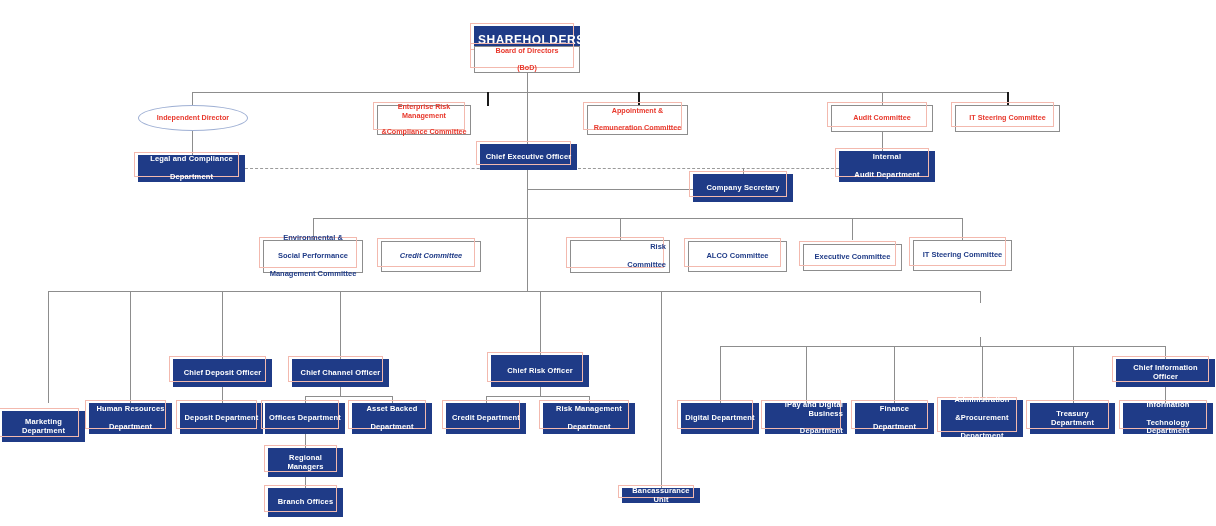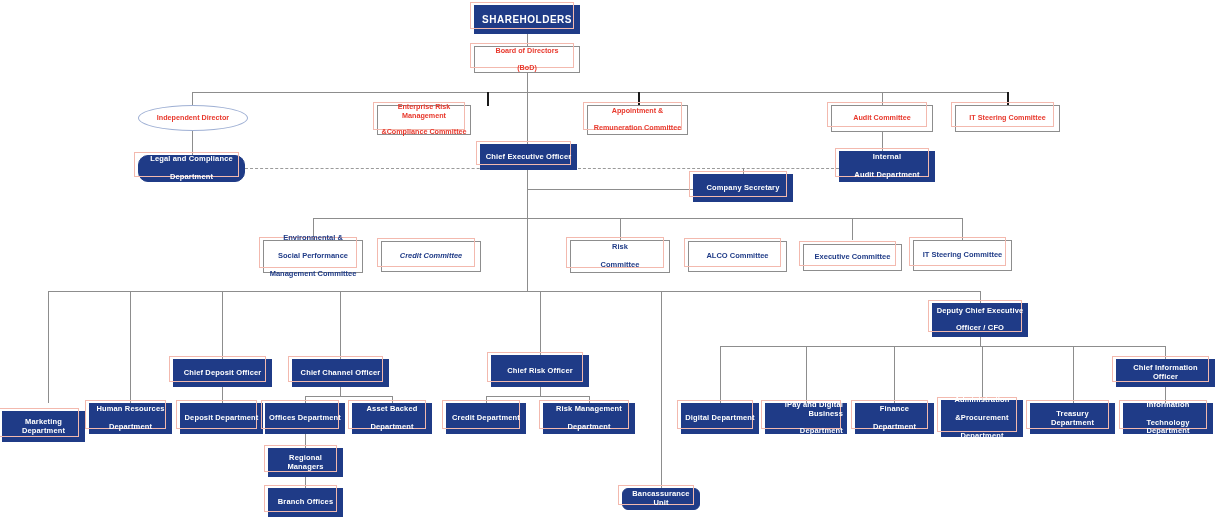--- a/index.html
+++ b/index.html
@@ -97,22 +97,23 @@
   .node.ellipse {
     background: #ffffff;
     color: #e8392d;
     border: 1px solid #9fb0d4;
     border-radius: 50%;
     font-weight: bold;
     font-size: 7.2px;
   }
 
   .node.title {
-    font-size: 10px;
+    font-size: 12px;
     letter-spacing: .5px;
+    margin-top: 21px;
   }
 </style>
 </head>
 <body>
 
 <div id="chart">
 
   <div class="ln v" style="left:527px; top:33px; height:14px;"></div>
 
   <div class="ln v" style="left:527px; top:72px; height:20px;"></div>
@@ -203,21 +204,21 @@
   </div>
 
   <div class="node outline-red" style="left:831px; top:105px; width:102px; height:27px;">
     <span>Audit Committee</span>
   </div>
 
   <div class="node outline-red" style="left:955px; top:105px; width:105px; height:27px;">
     <span>IT Steering Committee</span>
   </div>
 
-  <div class="node fill" style="left:138px; top:155px; width:107px; height:27px;border-radius:10px;">
+  <div class="node fill" style="left:138px; top:155px; width:107px; height:27px;">
     <span><span>Legal and Compliance</span><br><span>Department</span></span>
   </div>
 
   <div class="node fill" style="left:480px; top:144px; width:97px; height:26px;">
     <span>Chief Executive Officer</span>
   </div>
 
   <div class="node fill" style="left:839px; top:151px; width:96px; height:31px;">
     <span><span>Internal</span><br><span>Audit Department</span></span>
   </div>
@@ -227,39 +228,36 @@
   </div>
 
   <div class="node outline-blue" style="left:263px; top:240px; width:100px; height:33px;">
     <span><span>Environmental &amp;</span><br><span>Social Performance</span><br><span>Management Committee</span></span>
   </div>
 
   <div class="node outline-blue" style="left:381px; top:241px; width:100px; height:31px;font-style:italic;">
     <span>Credit Committee</span>
   </div>
 
-  <div class="node outline-blue" style="left:570px; top:240px; width:100px; height:33px;">
+  <div class="node outline-blue" style="left:570px; top:240px; width:100px; height:33px;text-align:right;">
     <span><span>Risk</span><br><span>Committee</span></span>
   </div>
 
   <div class="node outline-blue" style="left:688px; top:241px; width:99px; height:31px;">
     <span>ALCO Committee</span>
   </div>
 
   <div class="node outline-blue" style="left:803px; top:244px; width:99px; height:27px;">
     <span>Executive Committee</span>
   </div>
 
   <div class="node outline-blue" style="left:913px; top:240px; width:99px; height:31px;">
     <span>IT Steering Committee</span>
   </div>
 
-  <div class="node fill" style="left:932px; top:303px; width:96px; height:34px;">
-    <span><span>Deputy Chief Executive</span><br><span>Officer / CFO</span></span>
-  </div>
 
   <div class="node fill" style="left:173px; top:359px; width:99px; height:28px;">
     <span>Chief Deposit Officer</span>
   </div>
 
   <div class="node fill" style="left:292px; top:359px; width:97px; height:28px;">
     <span>Chief Channel Officer</span>
   </div>
 
   <div class="node fill" style="left:491px; top:355px; width:98px; height:32px;">
@@ -323,17 +321,17 @@
   </div>
 
   <div class="node fill" style="left:268px; top:448px; width:75px; height:29px;">
     <span>Regional Managers</span>
   </div>
 
   <div class="node fill" style="left:268px; top:488px; width:75px; height:29px;">
     <span>Branch Offices</span>
   </div>
 
-  <div class="node fill" style="left:622px; top:488px; width:78px; height:22px;border-radius:6px;">
+  <div class="node fill" style="left:622px; top:488px; width:78px; height:15px;">
     <span>Bancassurance Unit</span>
   </div>
 
 </div>
 
 </body></html>

